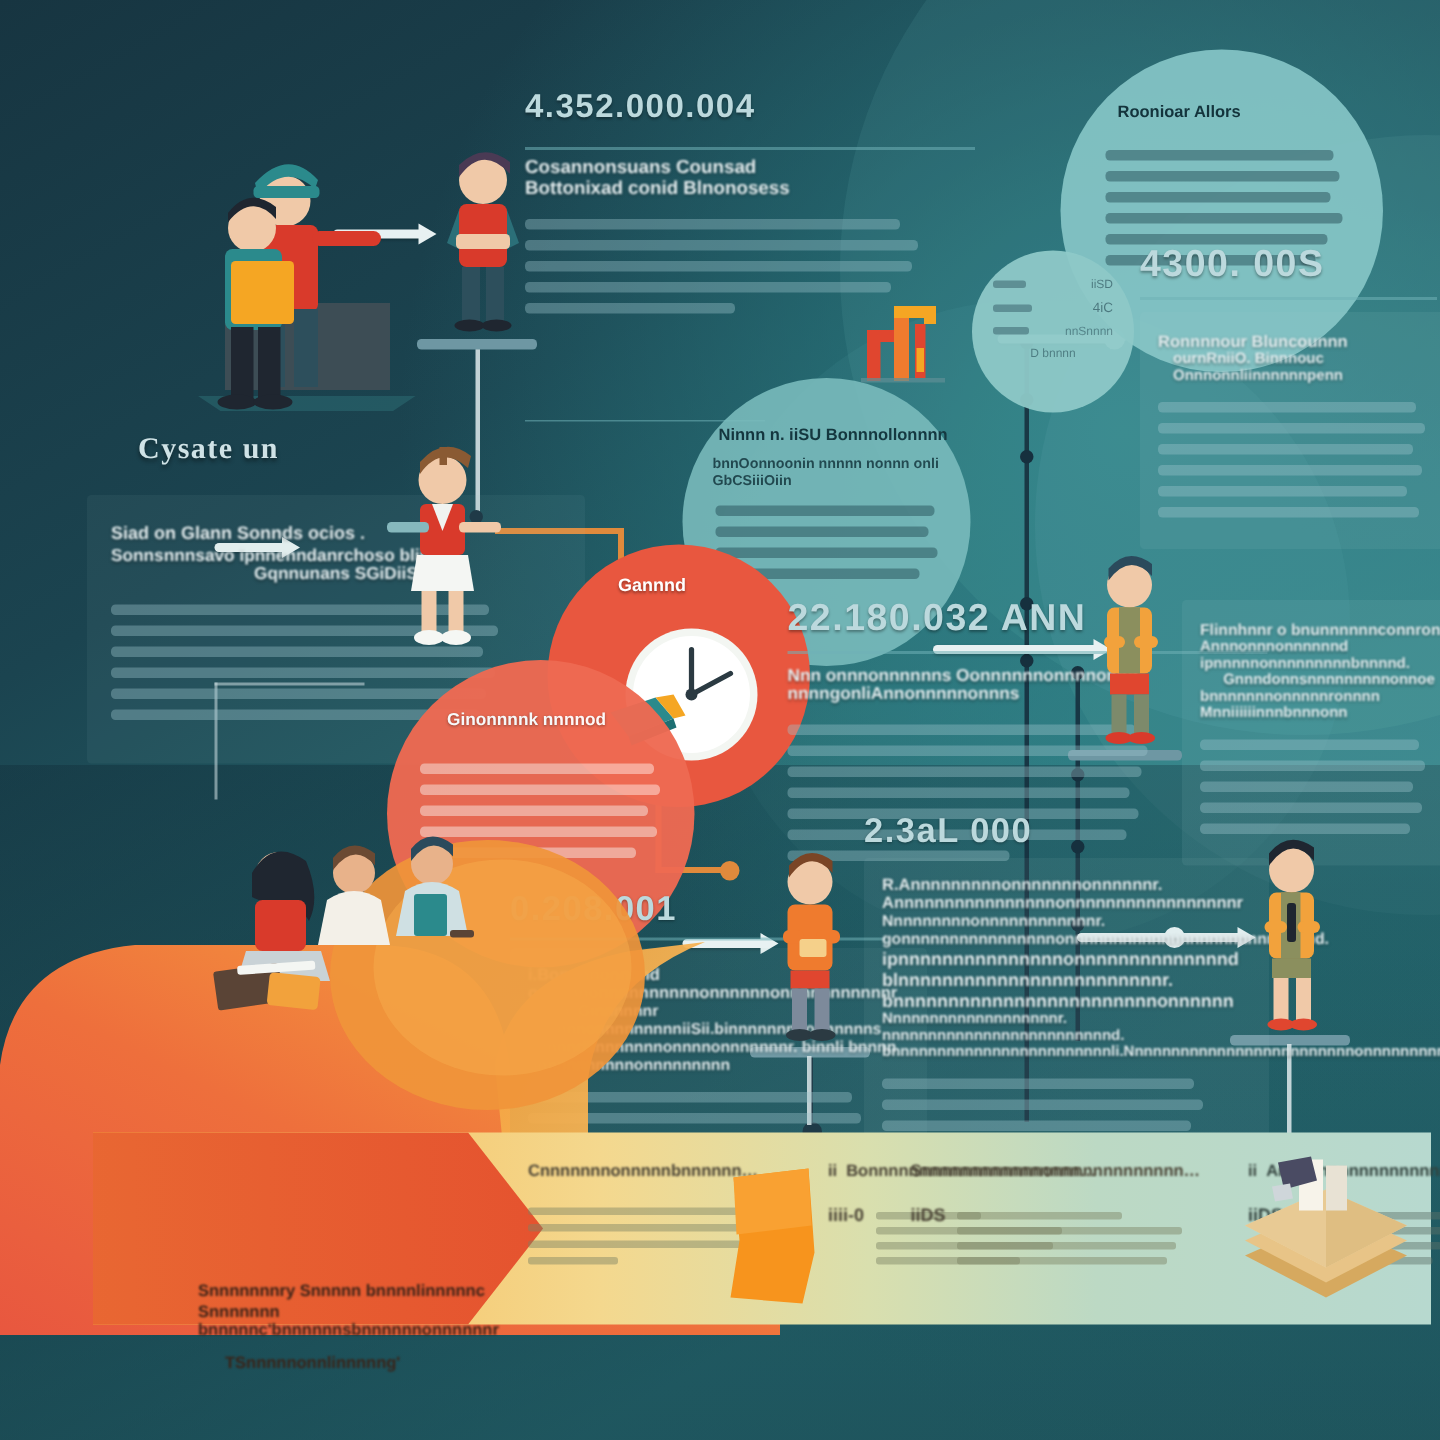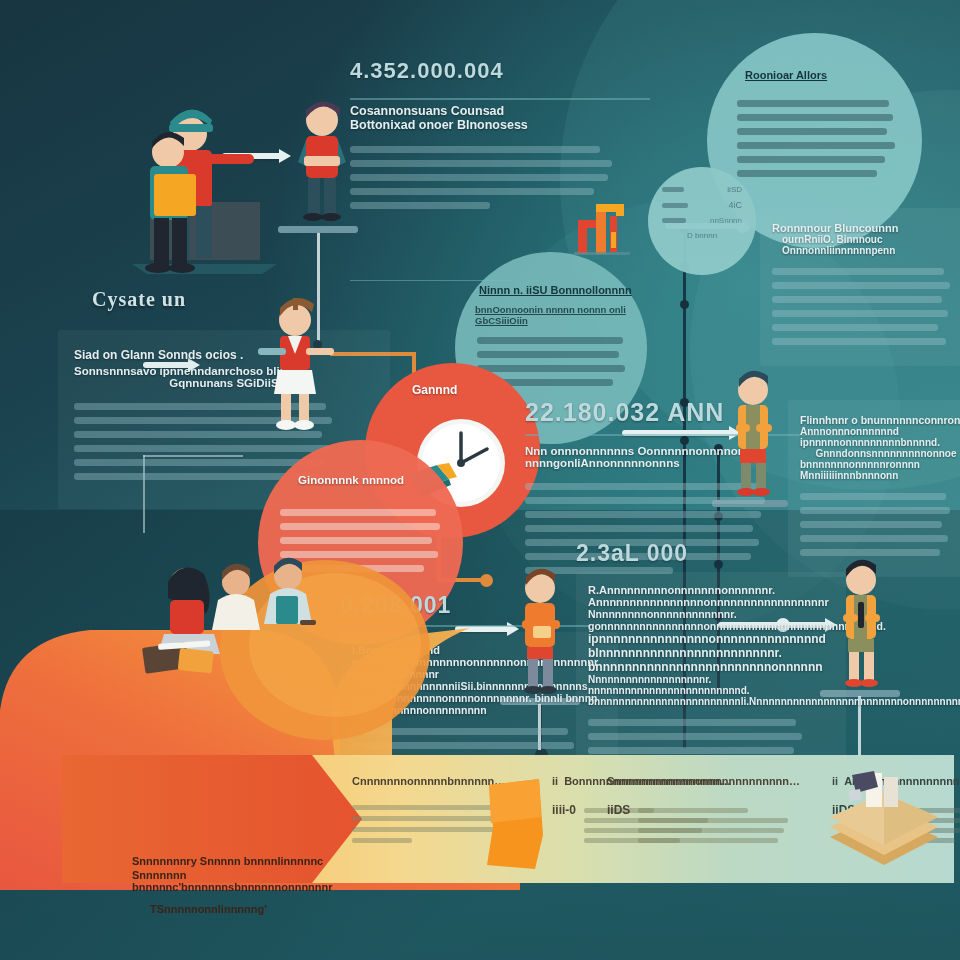--- a/index.html
+++ b/index.html
@@ -10,21 +10,21 @@
            radial-gradient(circle at 95% 62%, #2e8186 0%, rgba(46,129,134,0) 42%),
            linear-gradient(150deg,#173541 0%,#1b4450 30%,#236169 55%,#2c7d83 78%,#2b7a80 100%);
   }
   .swirl{position:absolute;border-radius:50%;pointer-events:none;}
   
   .tx{display:block;border-radius:2px;opacity:.55;}
   .txline{height:7px;margin:7px 0;border-radius:3px;background:#9fc5cc;opacity:.38;}
   .txline.d{background:#1d3f4a;opacity:.45;}
   .num{font-weight:700;letter-spacing:1px;color:#bcd9dd;text-shadow:0 1px 2px rgba(0,0,0,.35);}
   .hd{font-weight:700;color:#e4eef0;text-shadow:0 1px 2px rgba(0,0,0,.4);}
-  .hd.d{color:#123038;text-shadow:none;text-decoration:underline;}
+  .hd.d{color:#123038;text-shadow:none;}
   .card{position:absolute;border-radius:3px;}
   .panelrule{position:absolute;height:2px;background:#6fb0b6;opacity:.55;}
   .circ{position:absolute;border-radius:50%;}
   .pedestal{position:absolute;height:7px;border-radius:3px;background:#6e97a3;}
   .pole{position:absolute;width:3px;background:#dfeaec;opacity:.85;}
   .arrow{position:absolute;height:6px;background:#e8f1f2;border-radius:3px;box-shadow:0 1px 2px rgba(0,0,0,.25);}
   .arrow:after{content:"";position:absolute;right:-9px;top:-4px;border-left:12px solid #e8f1f2;
     border-top:7px solid transparent;border-bottom:7px solid transparent;}
   .dot{position:absolute;width:9px;height:9px;border-radius:50%;background:#16303e;}
   .dline{position:absolute;width:3px;background:#16303e;opacity:.9;}
@@ -93,21 +93,21 @@
   <div class="arrow" style="left:718px;top:622px;width:110px;"></div>
   <div class="arrow" style="left:665px;top:223px;width:78px;"></div>
   <div style="position:absolute;left:776px;top:618px;width:14px;height:14px;border-radius:50%;background:#e8f1f2;"></div>
   <div style="position:absolute;left:736px;top:219px;width:14px;height:14px;border-radius:50%;background:#e8f1f2;"></div>
 
   <div class="card" style="left:350px;top:58px;width:300px;">
     <div class="num" style="font-size:22px;">4.352.000.004</div>
     <div class="panelrule" style="left:0;top:40px;width:300px;"></div>
     <div style="margin-top:20px;" class="blurtxt">
       <div class="hd" style="font-size:12.5px;">Cosannonsuans Counsad</div>
-      <div class="hd" style="font-size:12.5px;">Bottonixad onoer Blnonosess</div>
+      <div class="hd" style="font-size:12.5px;">Bottonixad conid Blnonosess</div>
     </div>
     <div style="margin-top:14px;">
       <div class="txline" style="width:250px;"></div>
       <div class="txline" style="width:262px;"></div>
       <div class="txline" style="width:258px;"></div>
       <div class="txline" style="width:244px;"></div>
       <div class="txline" style="width:140px;"></div>
     </div>
     <div class="panelrule" style="left:0;top:222px;width:160px;height:1px;"></div>
   </div>
@@ -156,20 +156,24 @@
   <svg class="figure" style="left:566px;top:192px;" width="72" height="72" viewBox="0 0 72 72">
     <rect x="12" y="28" width="9" height="34" fill="#e0462f"></rect>
     <rect x="12" y="28" width="26" height="8" fill="#e0462f"></rect>
     <rect x="30" y="14" width="10" height="48" fill="#ef7b2e"></rect>
     <path d="M30 12 L58 12 L58 24 L50 24 L50 20 L30 20 Z" fill="#f5a623"></path>
     <rect x="44" y="24" width="7" height="36" fill="#e0462f"></rect>
     <rect x="45" y="40" width="5" height="16" fill="#f5a623"></rect>
     <rect x="8" y="60" width="56" height="3" fill="#5e8f96" opacity=".7"></rect>
   </svg>
 
+  <div class="card" style="left:760px;top:162px;width:198px;">
+    <div class="num" style="font-size:25px;">4300. 00S</div>
+    <div class="panelrule" style="left:0;top:36px;width:198px;"></div>
+  </div>
   <div class="card" style="left:760px;top:208px;width:200px;background:rgba(160,205,205,.10);padding:14px 12px;">
     <div class="blurtxt">
       <div class="hd" style="font-size:11px;">Ronnnnour Bluncounnn</div>
       <div class="hd" style="font-size:10px;margin-left:10px;">ournRniiO. Binnnouc Onnnonnliinnnnnnpenn</div>
     </div>
     <div style="margin-top:12px;">
       <div class="txline" style="width:172px;"></div>
       <div class="txline" style="width:178px;"></div>
       <div class="txline" style="width:170px;"></div>
       <div class="txline" style="width:176px;"></div>

